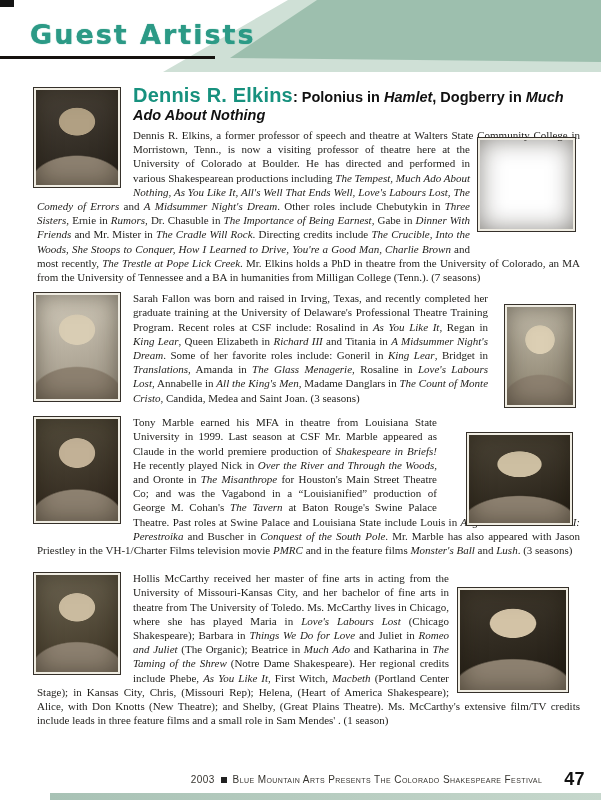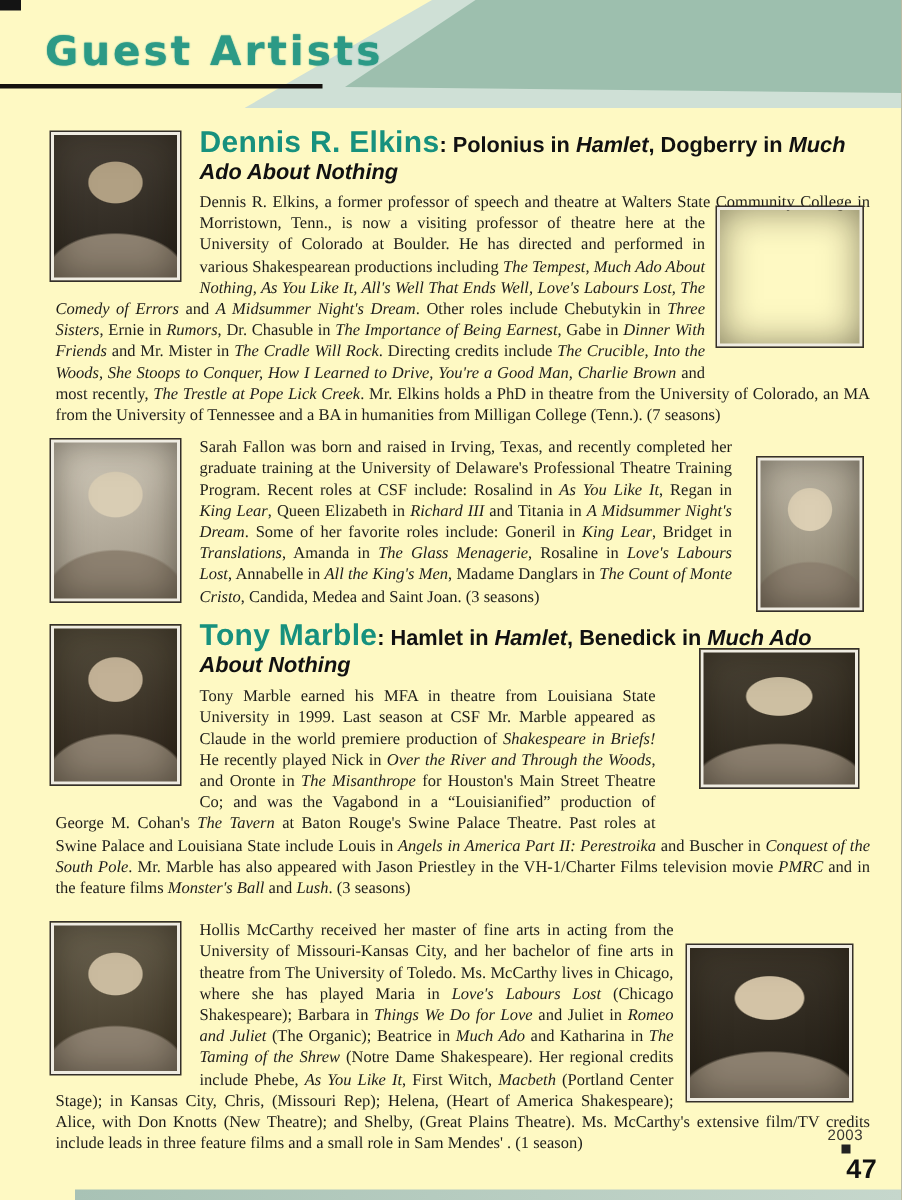--- a/index.html
+++ b/index.html
@@ -1,18 +1,18 @@
 <!DOCTYPE html>
 <html><head>
 <meta charset="utf-8">
 <style>
   html,body{margin:0;padding:0;background:#888;}
   .page{
     position:relative; width:601px; height:800px; margin:0 auto;
-    background:#fef9c3; overflow:hidden;
+    background:#ffffff; overflow:hidden;
     font-family:"Liberation Serif", serif; color:#1e1d1a;
   }
   
   .band-light{position:absolute;top:0;left:0;width:601px;height:72px;
     background:#cfe0d6;
     clip-path:polygon(288px 0,601px 0,601px 72px,163px 72px);}
   .band-dark{position:absolute;top:0;left:0;width:601px;height:64px;
     background:#9dbfae;
     clip-path:polygon(317px 0,601px 0,601px 62px,230px 58px);}
   .corner-mark{position:absolute;top:0;left:0;width:14px;height:7px;background:#141414;}
@@ -57,21 +57,21 @@
   .spacer{float:right;}
   .sp1{width:110px;height:122px;shape-outside:inset(24px 0 0 0);}
   .sp2{width:92px;height:96px;}
   .sp3{width:143px;height:90px;}
   .sp4{width:131px;height:118px;shape-outside:inset(14px 0 0 0);}
 
   
   .footer-line{
     position:absolute;right:16px;bottom:10px;display:flex;align-items:center;
     font-family:"Liberation Sans",sans-serif;font-size:10px;letter-spacing:.4px;
-    color:#35332e;font-variant:small-caps;flex-direction:column;
+    color:#35332e;font-variant:small-caps;
   }
   .footer-line .sq{width:6px;height:6px;background:#222;margin:0 6px;}
   .footer-line .pageno{font-size:18px;font-weight:bold;margin-left:22px;color:#111;
     font-variant:normal;}
   .bottom-strip{position:absolute;bottom:0;left:50px;right:0;height:7px;
     background:linear-gradient(90deg,#a8c2b5,#c6d7cc);}
 </style>
 </head>
 <body>
 
@@ -94,32 +94,32 @@
 
     <div class="artist">
       <div class="ph portrait ph-left p2L"></div>
       <div class="ph portrait ph-right p2R"></div>
       <p class="bio"><span class="spacer sp2"></span><span>Sarah Fallon was born and raised in Irving, Texas, and recently completed her graduate training at the University of Delaware's Professional Theatre Training Program. Recent roles at CSF include: Rosalind in <i>As You Like It</i>, Regan in <i>King Lear</i>, Queen Elizabeth in <i>Richard III</i> and Titania in <i>A Midsummer Night's Dream</i>. Some of her favorite roles include: Goneril in <i>King Lear</i>, Bridget in <i>Translations</i>, Amanda in <i>The Glass Menagerie</i>, Rosaline in <i>Love's Labours Lost</i>, Annabelle in <i>All the King's Men</i>, Madame Danglars in <i>The Count of Monte Cristo</i>, Candida, Medea and Saint Joan. (3 seasons)</span></p>
     </div>
 
     <div class="artist">
       <div class="ph portrait ph-left p3L"></div>
       <div class="ph portrait ph-right p3R"></div>
-      <h2 class="head"><span class="nm">Tony Marble</span><span class="roles">: Hamlet in <i>Hamlet</i>, Benedick in <i>Much Ado About Nothing</i></span></h2>
       <p class="bio"><span class="spacer sp3"></span><span>Tony Marble earned his MFA in theatre from Louisiana State University in 1999. Last season at CSF Mr. Marble appeared as Claude in the world premiere production of <i>Shakespeare in Briefs!</i> He recently played Nick in <i>Over the River and Through the Woods</i>, and Oronte in <i>The Misanthrope</i> for Houston's Main Street Theatre Co; and was the Vagabond in a “Louisianified” production of George M. Cohan's <i>The Tavern</i> at Baton Rouge's Swine Palace Theatre. Past roles at Swine Palace and Louisiana State include Louis in <i>Angels in America Part II: Perestroika</i> and Buscher in <i>Conquest of the South Pole</i>.  Mr. Marble has also appeared with Jason Priestley in the VH-1/Charter Films television movie <i>PMRC</i> and in the feature films <i>Monster's Ball</i> and <i>Lush</i>. (3 seasons)</span></p>
     </div>
 
     <div class="artist" style="margin-top:14px;">
       <div class="ph portrait ph-left p4L"></div>
       <div class="ph portrait ph-right p4R"></div>
       <p class="bio"><span class="spacer sp4"></span><span>Hollis McCarthy received her master of fine arts in acting from the University of Missouri-Kansas City, and her bachelor of fine arts in theatre from The University of Toledo. Ms. McCarthy lives in Chicago, where she has played Maria in <i>Love's Labours Lost</i> (Chicago Shakespeare); Barbara in <i>Things We Do for Love</i> and Juliet in <i>Romeo and Juliet</i> (The Organic); Beatrice in <i>Much Ado</i> and Katharina in <i>The Taming of the Shrew</i> (Notre Dame Shakespeare). Her regional credits include Phebe, <i>As You Like It</i>, First Witch, <i>Macbeth</i> (Portland Center Stage); in Kansas City, Chris,  (Missouri Rep); Helena,  (Heart of America Shakespeare); Alice,  with Don Knotts (New Theatre); and Shelby,  (Great Plains Theatre). Ms. McCarthy's extensive film/TV credits include leads in three feature films and a small role in Sam Mendes' . (1 season)</span></p>
     </div>
 
   </div>
 
   <div class="footer-line">
     <span>2003</span>
     <span class="sq"></span>
+    <span>Blue Mountain Arts Presents The Colorado Shakespeare Festival</span>
     <span class="pageno">47</span>
   </div>
   <div class="bottom-strip"></div>
 
 </div>
 
 </body></html>

